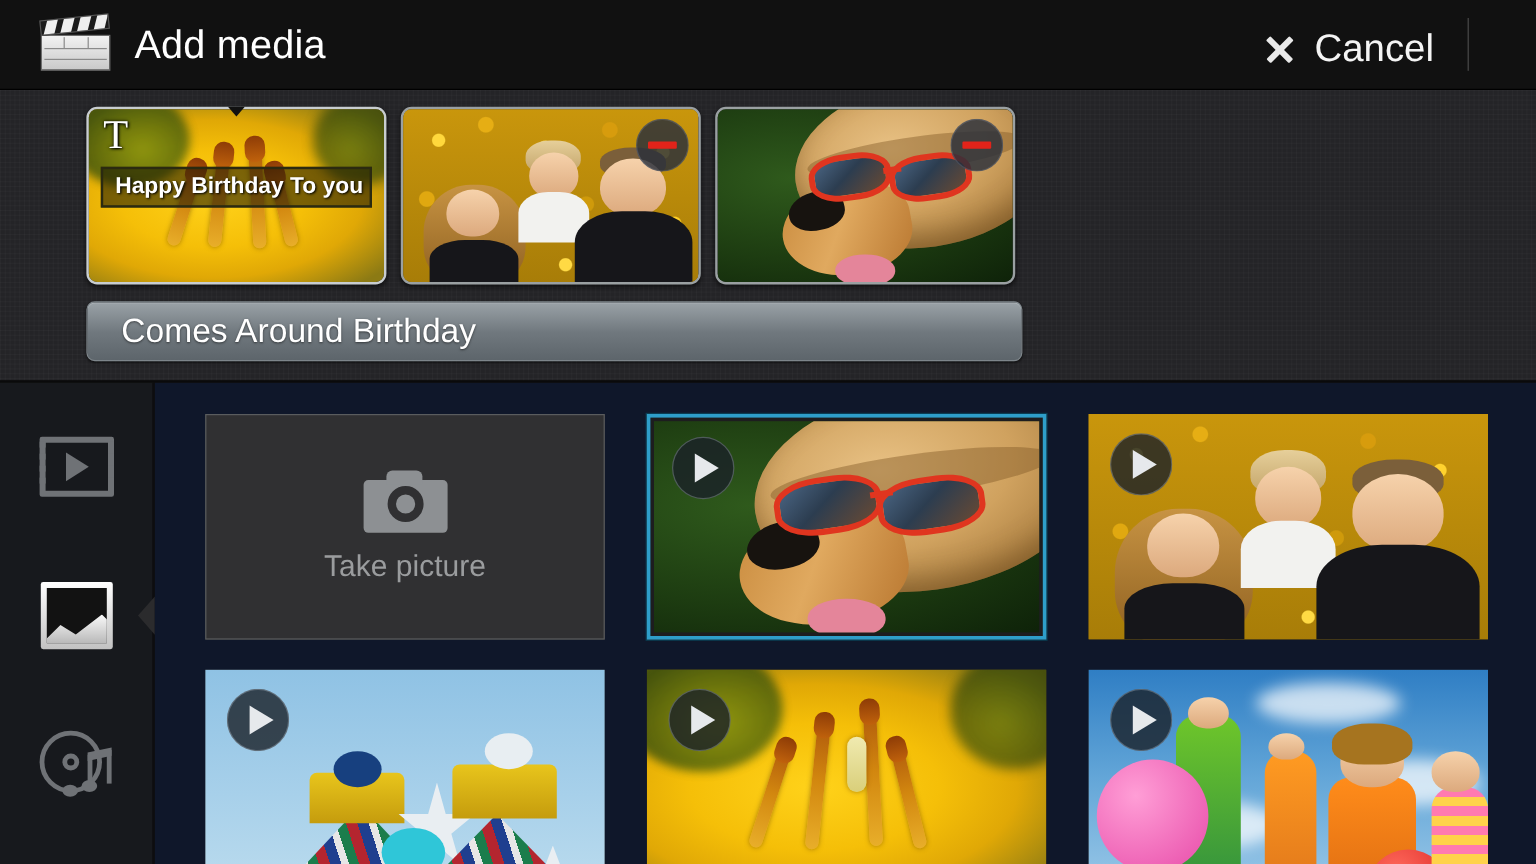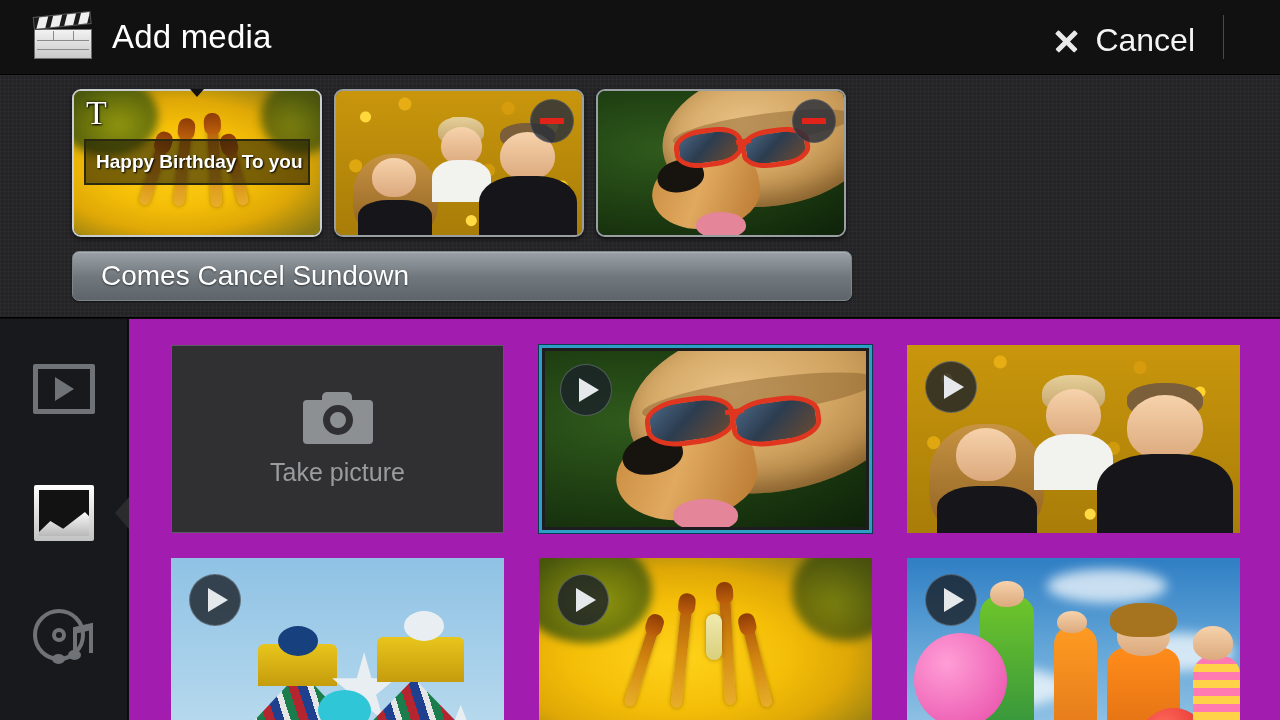--- a/index.html
+++ b/index.html
@@ -92,21 +92,21 @@
     width: 0; height: 0; border-left: 7px solid transparent;
     border-right: 7px solid transparent; border-top: 8px solid #111;
     z-index: 4;
   }
   .tbadge {
     position: absolute; left: 12px; top: 5px; z-index: 3;
     color: #ffffff; font-family: "Liberation Serif", serif; font-size: 34px;
     line-height: 1; text-shadow: 0 0 3px #000, 1px 1px 2px #000;
   }
   .caption {
-    position: absolute; left: 10px; right: 10px; top: 48px; height: 46px; z-index: 3;
+    position: absolute; left: 10px; right: 10px; top: 48px; height: 34px; z-index: 3;
     background: rgba(20,18,4,.55); border: 2px solid #2b2a10;
     display: flex; align-items: center; padding-left: 10px;
   }
   .caption span {
     color: #ffffff; font-size: 19px; font-weight: bold;
     text-shadow: 1px 1px 2px #000; white-space: nowrap;
   }
   .removebtn {
     position: absolute; right: 8px; top: 8px; width: 44px; height: 44px; z-index: 5;
     border-radius: 50%; background: rgba(40,46,58,.82);
@@ -193,21 +193,21 @@
   }
   .ico-music .head1, .ico-music .head2 {
     position: absolute; width: 13px; height: 10px; border-radius: 50%; background: #6f7276;
   }
   .ico-music .head1 { right: 14px; bottom: 5px; }
   .ico-music .head2 { right: 30px; bottom: 1px; }
 
   
   .gallery {
     position: absolute; left: 129px; top: 319px; width: 1151px; height: 401px;
-    background: #a21caf;
+    background: #0f172a;
   }
   .gal-row { position: absolute; left: 42px; display: flex; gap: 35px; }
   .gal-row.r0 { top: 26px; }
   .gal-row.r1 { top: 239px; }
   .tile {
     position: relative; width: 333px; height: 188px; background: #1d1d1f;
     overflow: hidden; cursor: pointer;
   }
   .tile.selected {
     border: 3px solid #2e9ec9; padding: 0;
@@ -465,21 +465,21 @@
           </div>
         </div>
         <div class="removebtn">
           <i></i>
         </div>
       </div>
 
     </div>
 
     <div class="musicbar">
-      <span>Comes Cancel Sundown</span>
+      <span>Comes Around Birthday</span>
     </div>
   </div>
 
   <div class="sidebar">
 
     <div class="sb-item i0">
       <div class="ico-film">
         <div class="body"></div>
         <div class="perf" style="left:0;top:4px"></div>
           <div class="perf" style="left:0;top:14px"></div>

